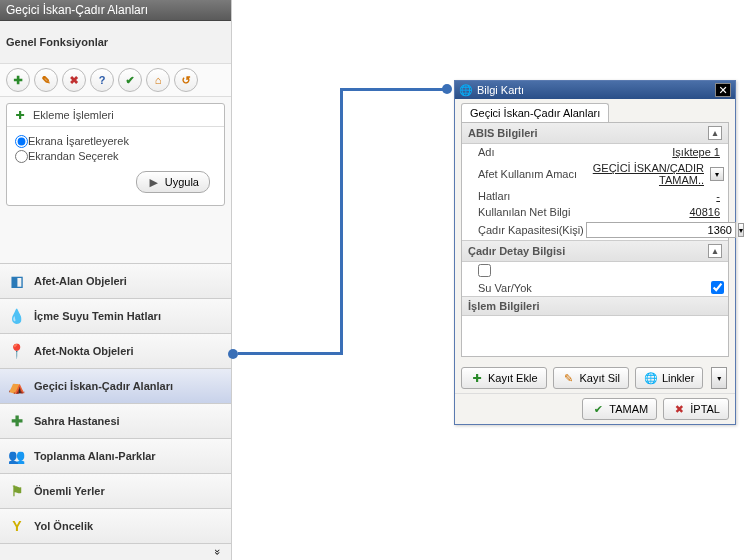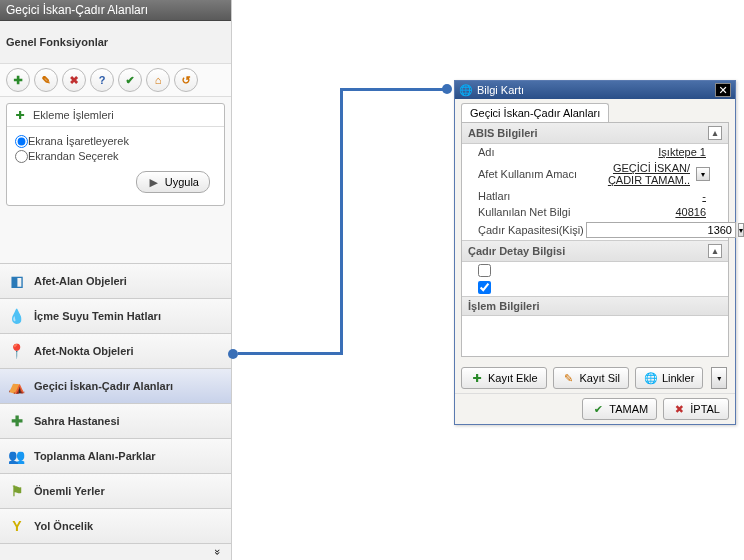--- a/index.html
+++ b/index.html
@@ -31,21 +31,21 @@
   
   .dialog { position: absolute; left: 454px; top: 80px; width: 282px; background: #f4f3f0; border: 1px solid #5a7ab0; box-shadow: 1px 1px 3px rgba(0,0,0,0.2); }
   .dlg-title { background: linear-gradient(#4a6fa8,#2a4f88); color: #fff; padding: 2px 4px; display: flex; align-items: center; justify-content: space-between; }
   .dlg-title-left { display: flex; align-items: center; gap: 4px; }
   .dlg-close { width: 16px; height: 14px; background: #000; color: #fff; display: flex; align-items: center; justify-content: center; font-size: 10px; cursor: pointer; border: 1px solid #888; }
   .tab { display: inline-block; margin: 4px 0 0 6px; padding: 3px 8px; background: #fff; border: 1px solid #bbb; border-bottom: none; border-radius: 3px 3px 0 0; cursor: pointer; }
   .dlg-body { margin: 0 6px 6px 6px; border: 1px solid #bbb; background: #fff; }
   .group-head { background: linear-gradient(#eee,#e2e2e2); padding: 3px 6px; font-weight: bold; color: #555; display: flex; justify-content: space-between; align-items: center; border-top: 1px solid #ccc; border-bottom: 1px solid #ccc; }
   .group-head:first-child { border-top: none; }
   .collapse-btn { width: 14px; height: 14px; border: 1px solid #999; background: #fff; font-size: 9px; display: flex; align-items: center; justify-content: center; cursor: pointer; }
-  .field-row { display: flex; padding: 2px 18px 2px 16px; align-items: center; }
+  .field-row { display: flex; padding: 2px 4px 2px 16px; align-items: center; }
   .field-label { flex: 0 0 108px; color: #444; }
   .field-value { flex: 1; text-align: right; color: #222; padding-right: 4px; text-decoration: underline; }
   .field-input { flex: 1; text-align: right; border: 1px solid #aaa; padding: 1px 3px; }
   .dropdown-btn { width: 14px; height: 14px; border: 1px solid #999; background: linear-gradient(#fff,#ddd); font-size: 8px; display: flex; align-items: center; justify-content: center; cursor: pointer; margin-left: 2px; }
   .checkbox { width: 13px; height: 13px; }
   .empty-area { height: 40px; }
 
   .dlg-buttons { padding: 4px 6px; display: flex; gap: 6px; justify-content: flex-start; }
   .dlg-btn { padding: 3px 8px; border: 1px solid #aaa; border-radius: 3px; background: linear-gradient(#fff,#e8e8e8); cursor: pointer; display: flex; align-items: center; gap: 4px; }
   .dlg-footer { padding: 4px 6px; display: flex; gap: 6px; justify-content: flex-end; border-top: 1px solid #ddd; }
@@ -207,20 +207,21 @@
     </div>
 
     <div class="group-head">
       <span>Çadır Detay Bilgisi</span>
       <span class="collapse-btn">▴</span>
     </div>
     <div class="field-row">
       <input type="checkbox" class="checkbox" style="">
     </div>
     <div class="field-row">
+      <span class="field-label" style="flex:1">Su Var/Yok</span>
       <input type="checkbox" class="checkbox" checked="" style="">
     </div>
 
     <div class="group-head">
       <span>İşlem Bilgileri</span>
     </div>
     <div class="empty-area"></div>
   </div>
 
   <div class="dlg-buttons">

